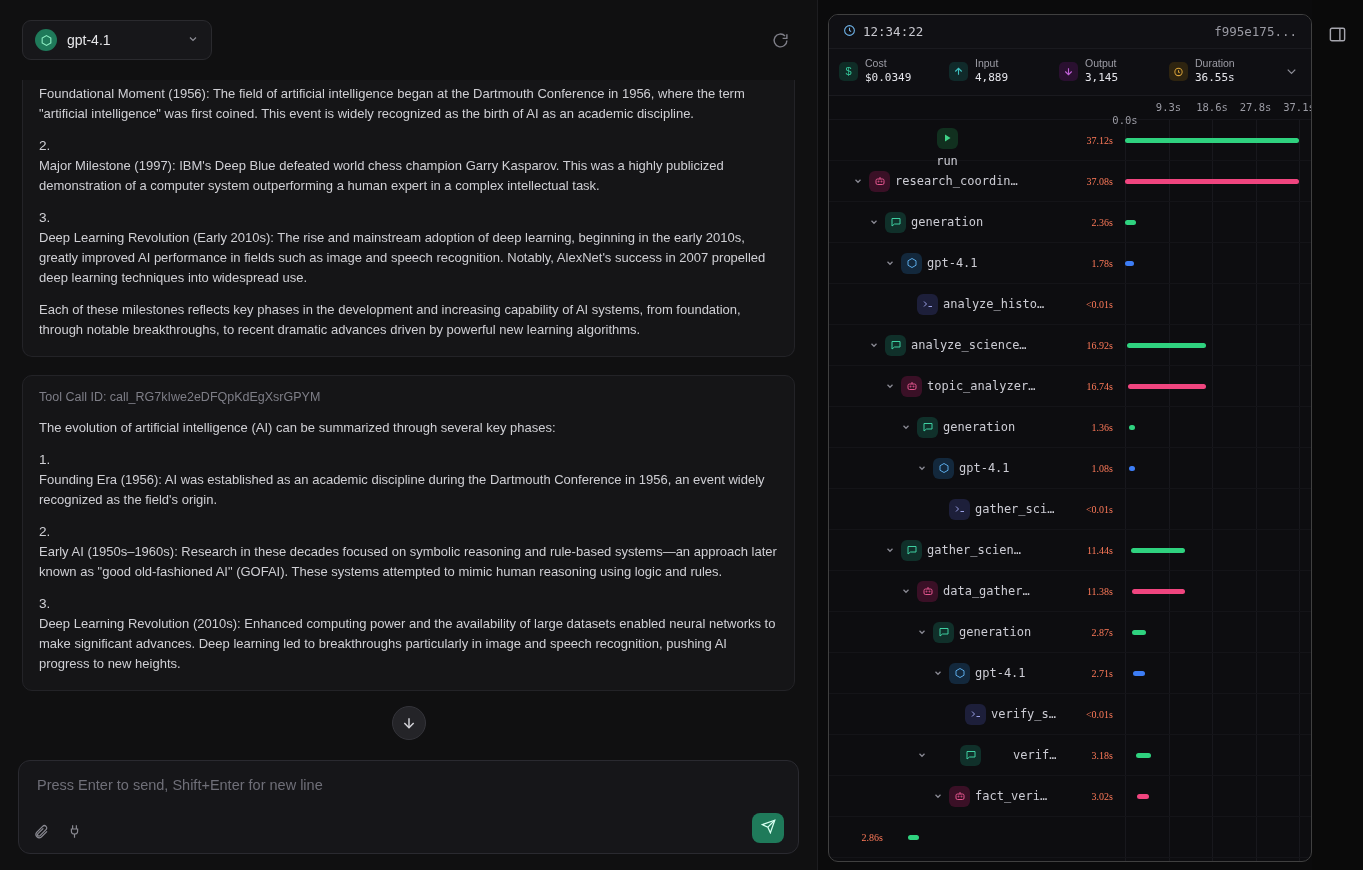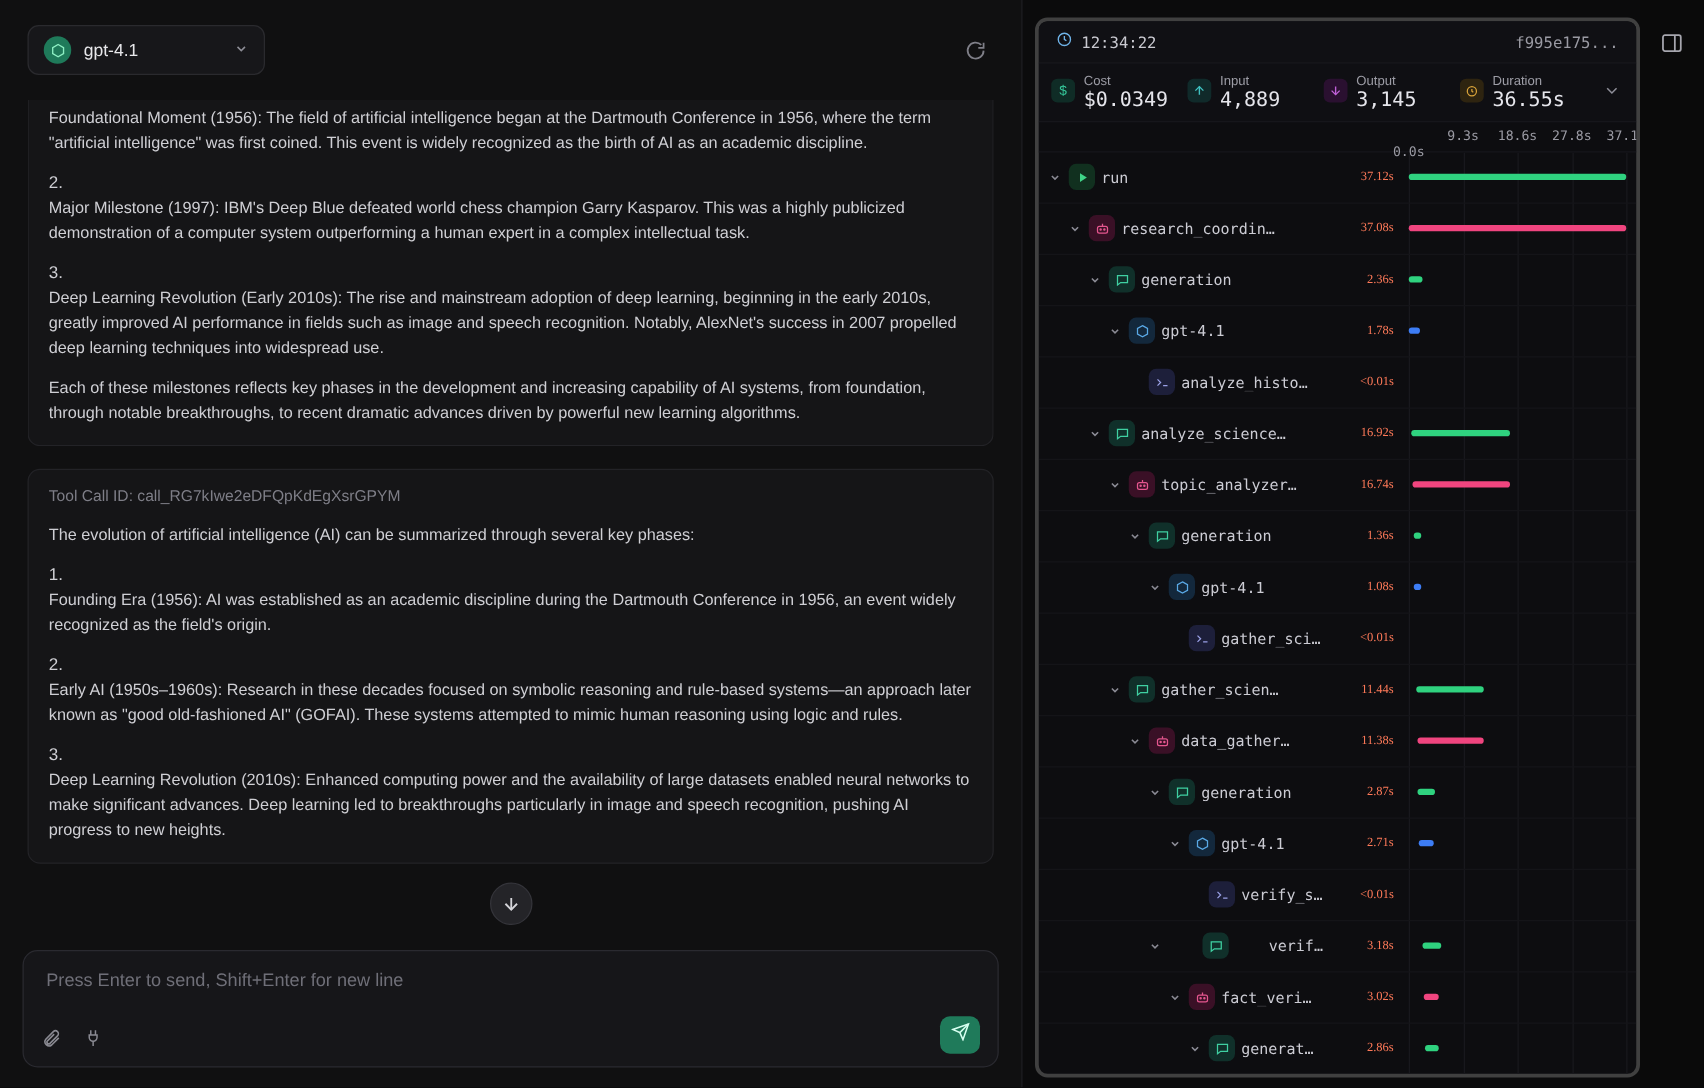--- a/index.html
+++ b/index.html
@@ -189,21 +189,21 @@
   }
 
   
   .trace-pane {
     position: absolute;
     left: 828px;
     top: 14px;
     width: 484px;
     height: 848px;
     background: #0d0d10;
-    border: 3px solid #404040;
+    border: 1px solid #404040;
     border-radius: 10px;
     overflow: hidden;
     display: flex;
     flex-direction: column;
   }
   .trace-topbar {
     height: 34px;
     display: flex;
     align-items: center;
     justify-content: space-between;
@@ -242,21 +242,21 @@
     border-radius: 5px;
     display: flex; align-items: center; justify-content: center;
     flex: 0 0 auto;
     font-size: 11px;
   }
   .ico-cost { background: #0f2c26; color: #35c79a; }
   .ico-input { background: #102a2a; color: #3fc2c2; }
   .ico-output { background: #2a1030; color: #c061d8; }
   .ico-dur { background: #2e2410; color: #d9a33a; }
   .stat-label { color: #9d9da6; font-size: 10.5px; line-height: 13px; }
-  .stat-val { color: #e6e6ec; font-size: 16px; font-family: "DejaVu Sans Mono", monospace; line-height: 15px; }
+  .stat-val { color: #e6e6ec; font-size: 11px; font-family: "DejaVu Sans Mono", monospace; line-height: 15px; }
   .stats-chev {
     width: 24px;
     color: #8e8e98;
     display: flex; align-items: center; justify-content: center;
     cursor: pointer;
   }
 
   .axis {
     height: 24px;
     position: relative;
@@ -538,21 +538,21 @@
 
     <div class="rows" id="rows">
       <div class="grid-lines" id="grid">
           <div class="gline" style="left: 296px;"></div>
           <div class="gline" style="left: 339.5px;"></div>
           <div class="gline" style="left: 383px;"></div>
           <div class="gline" style="left: 426.5px;"></div>
           <div class="gline" style="left: 470px;"></div>
         </div>
     <div class="row">
-          <div class="label-zone" style="padding-left: 6px;">
+          <div class="label-zone" style="padding-left: 6px; flex-direction: column;">
             <div class="twisty">
               <svg width="10" height="10" viewBox="0 0 24 24" fill="none" stroke="currentColor" stroke-width="3">
                 <path d="M6 9l6 6 6-6"></path>
               </svg>
             </div>
             <div class="node-ico ic-run">
               <svg width="12" height="12" viewBox="0 0 24 24" fill="currentColor">
                 <path d="M8 5l11 7-11 7z"></path>
               </svg>
             </div>
@@ -870,33 +870,20 @@
               </svg>
             </div>
             <div class="node-name">fact_veri…</div>
           </div>
           <div class="dur" style="color: rgb(255, 122, 89);">3.02s</div>
           <div class="bar-zone">
             <div class="bar" style="left: 16.1941px; width: 11.7251px; background: rgb(240, 69, 127);"></div>
           </div>
         </div>
         <div class="row">
-          <div class="label-zone" style="padding-left: 118px;">
-            <div class="twisty">
-              <svg width="10" height="10" viewBox="0 0 24 24" fill="none" stroke="currentColor" stroke-width="3">
-                <path d="M6 9l6 6 6-6"></path>
-              </svg>
-            </div>
-            <div class="node-ico ic-gen">
-              <svg width="12" height="12" viewBox="0 0 24 24" fill="none" stroke="currentColor" stroke-width="2">
-                <path d="M4 5h16v11H9l-5 4z"></path>
-              </svg>
-            </div>
-            <div class="node-name">generat…</div>
-          </div>
           <div class="dur" style="color: rgb(255, 122, 89);">2.86s</div>
           <div class="bar-zone">
             <div class="bar" style="left: 16.6631px; width: 11.7251px; background: rgb(47, 210, 127);"></div>
           </div>
         </div>
       </div>
   </div>
 
   <div class="right-rail">
     <div class="rail-btn">

